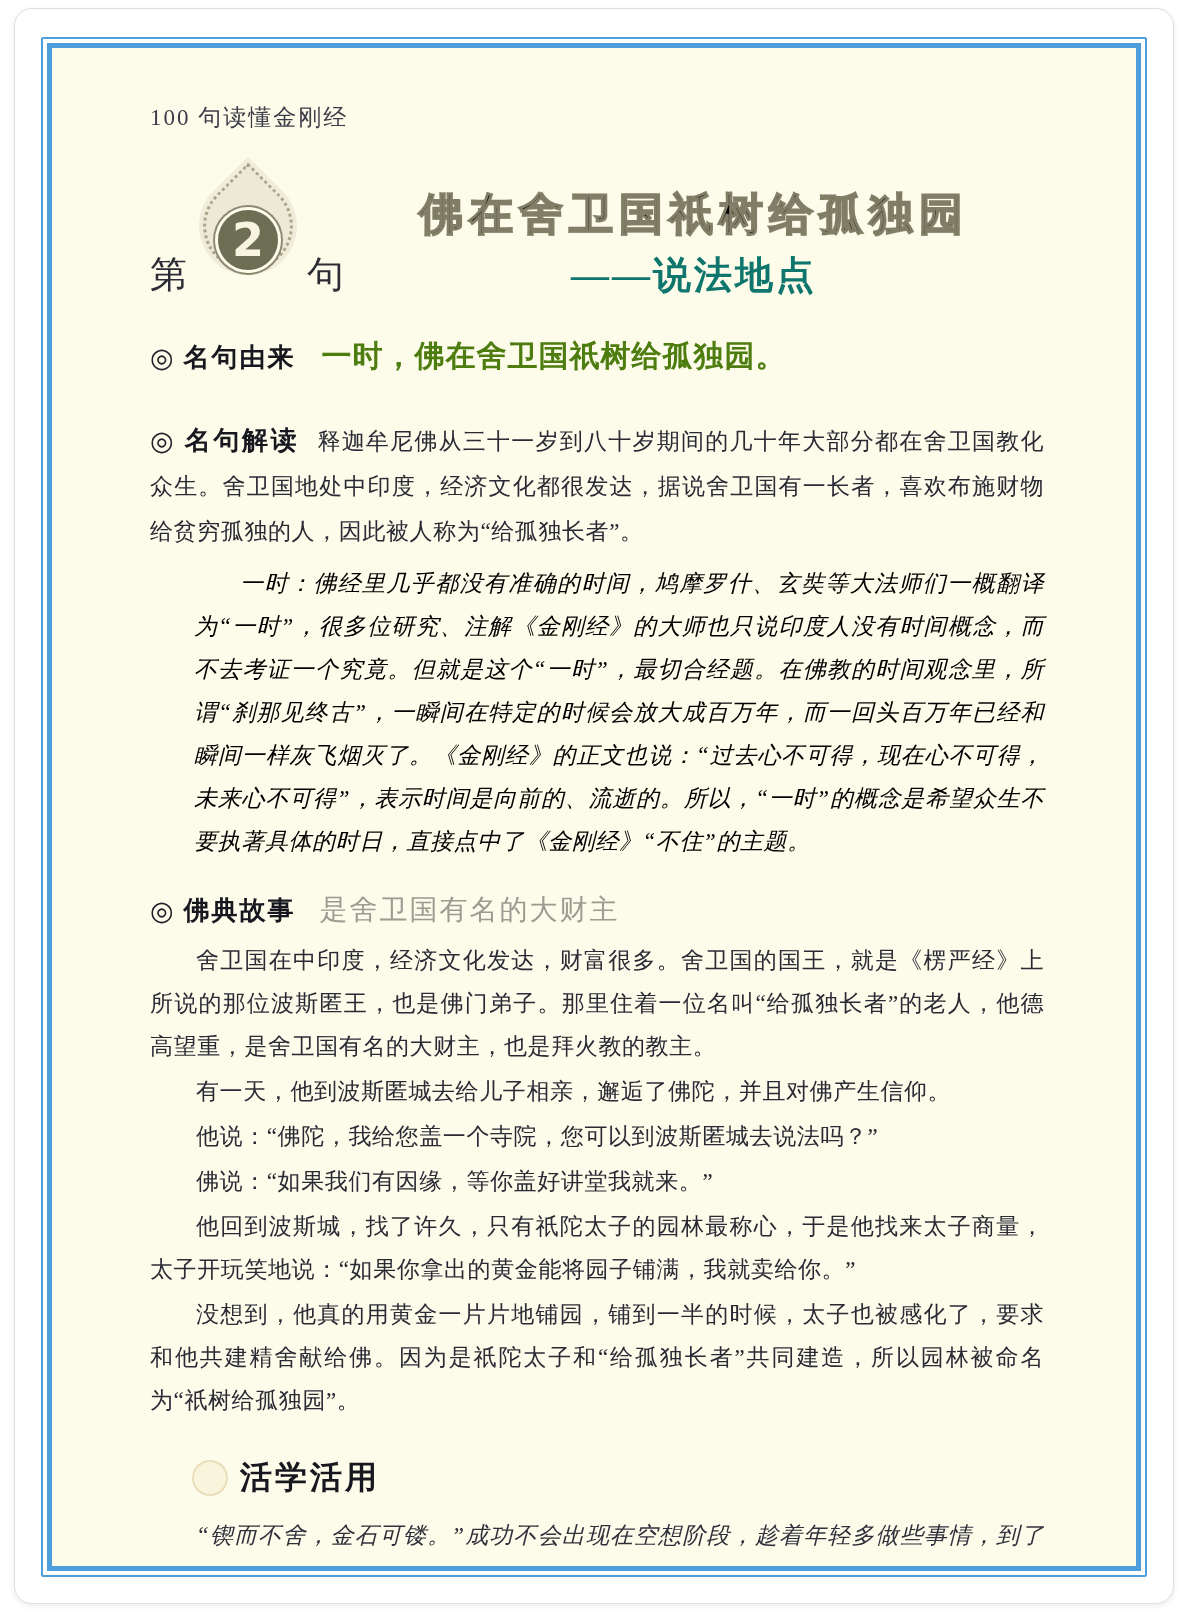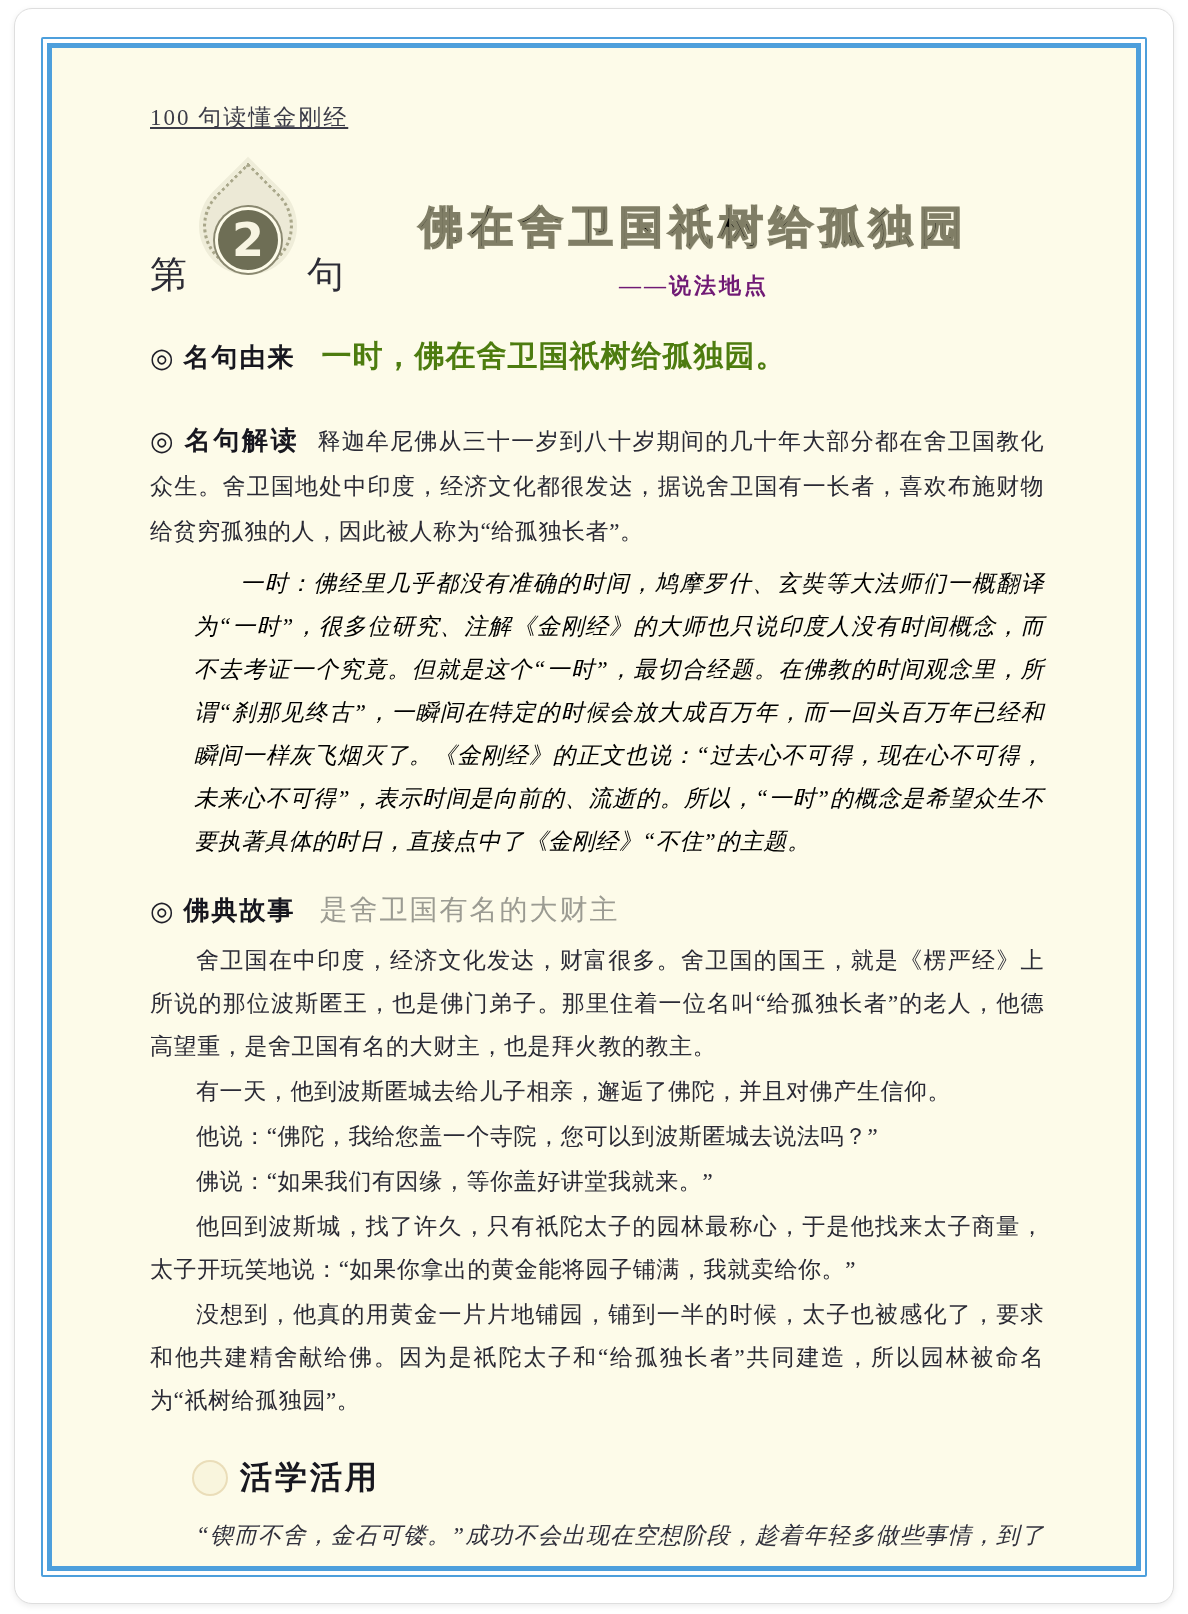--- a/index.html
+++ b/index.html
@@ -30,21 +30,20 @@
   }
   .content {
     width: 100%; height: 100%;
     padding: 54px 92px 0 98px;
     color: #23232e;
   }
   .book-header {
     font-size: 23px;
     color: #3c3c48;
     letter-spacing: 2px;
-    text-decoration: underline;
   }
   
   .chapter-row {
     margin-top: 22px;
     display: flex;
     align-items: flex-end;
     height: 148px;
   }
   .chapter-left {
     display: flex;
@@ -97,25 +96,25 @@
     font-family: "DejaVu Sans", "Liberation Sans", sans-serif;
     font-weight: 700;
     font-size: 44px;
     letter-spacing: 6px;
     color: #000000;
     -webkit-text-stroke: 1.6px #807e66;
     text-shadow: 1px 1px 0 rgba(128,126,102,0.35);
     line-height: 1.1;
   }
   .chapter-subtitle {
-    margin-top: 20px;
-    font-size: 22px;
+    margin-top: 12px;
+    font-size: 38px;
     font-weight: bold;
     letter-spacing: 3px;
-    color: #701a75;
+    color: #0f766e;
   }
   
   .bullet {
     font-size: 27px;
     color: #20202a;
     margin-right: 10px;
     vertical-align: -1px;
   }
   .sec-heading {
     font-family: "DejaVu Sans", "Liberation Sans", sans-serif;

